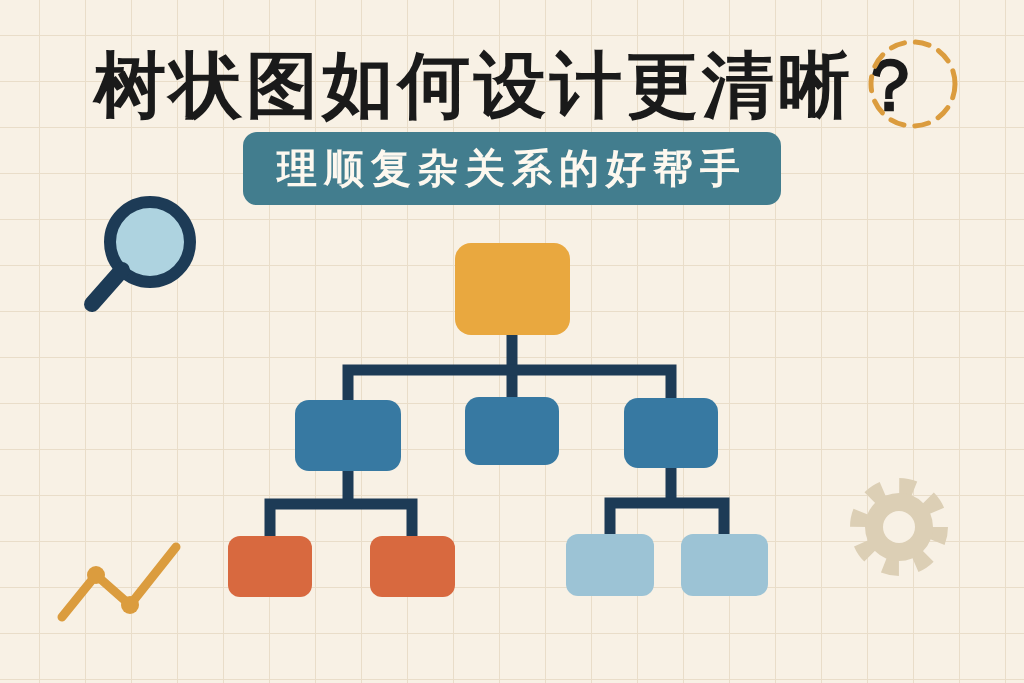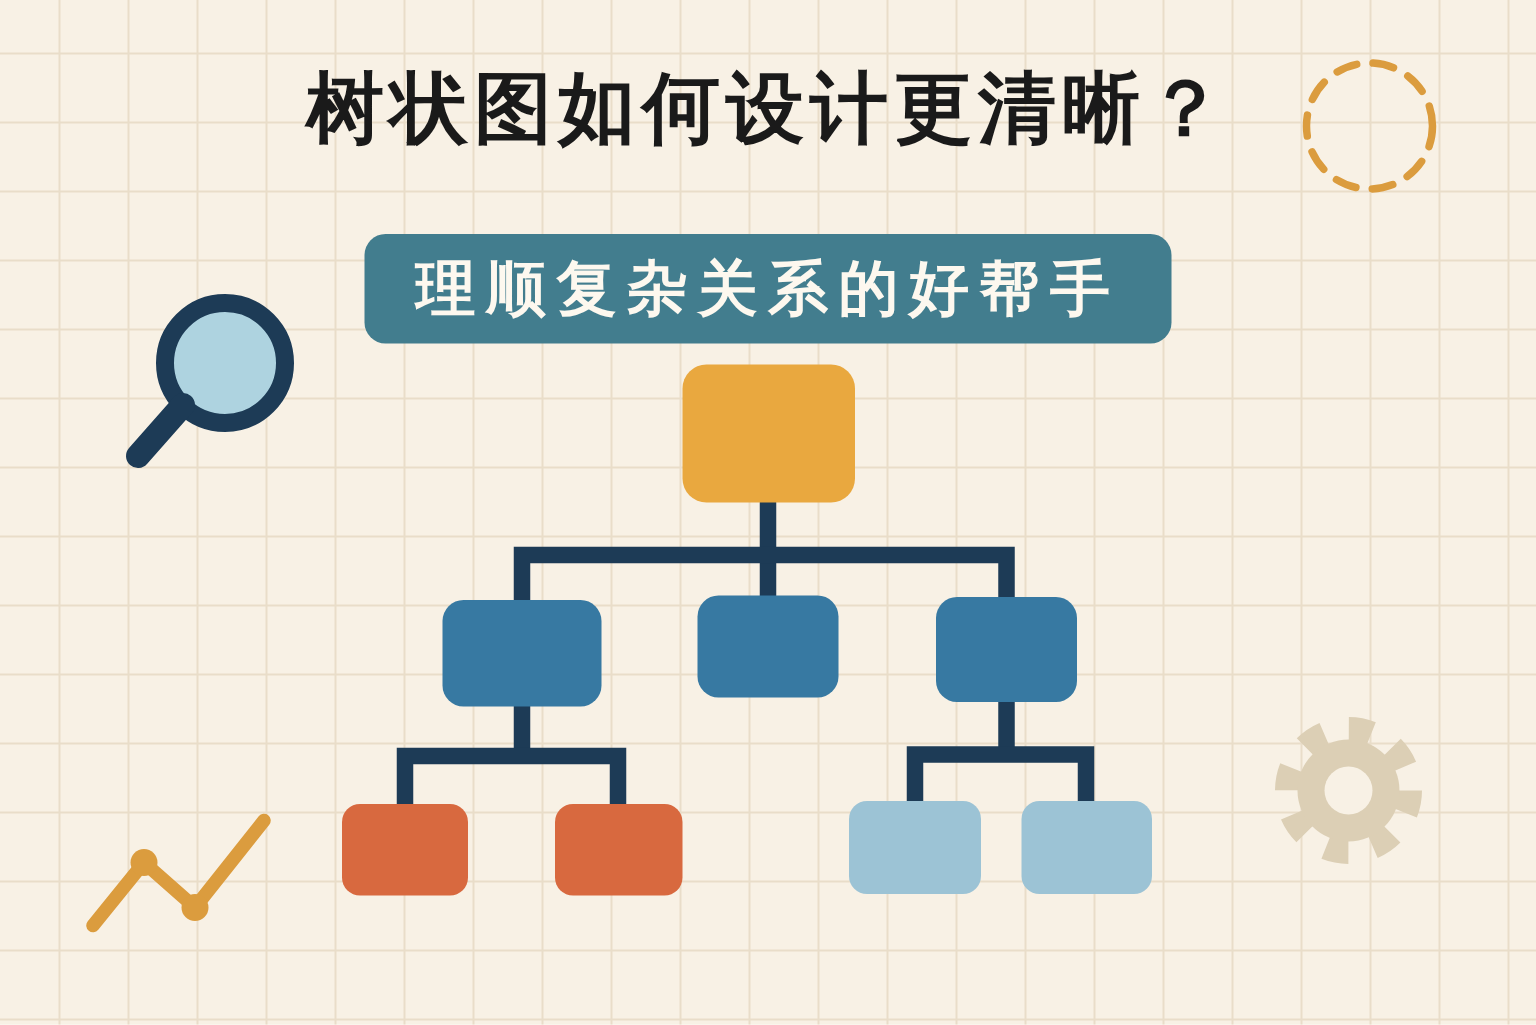--- a/index.html
+++ b/index.html
@@ -18,29 +18,29 @@
     background-size:46px 46px;
     background-position:-7px -11px;
     overflow:hidden;
   }
 
   
   .title{
     position:absolute;
     top:38px;left:0;width:1024px;
     text-align:center;
-    font-size:52px;
+    font-size:72px;
     font-weight:900;
     letter-spacing:4px;
     color:var(--title_text,#1a1a1a);
     white-space:nowrap;
   }
   .banner{
     position:absolute;
-    top:156px;left:50%;
+    top:132px;left:50%;
     transform:translateX(-50%);
     background:var(--banner_bg,#427d8e);
     border-radius:14px;
     padding:9px 34px;
   }
   .banner span{
     font-size:40px;
     font-weight:700;
     letter-spacing:7px;
     color:var(--banner_text,#fdf8ef);

